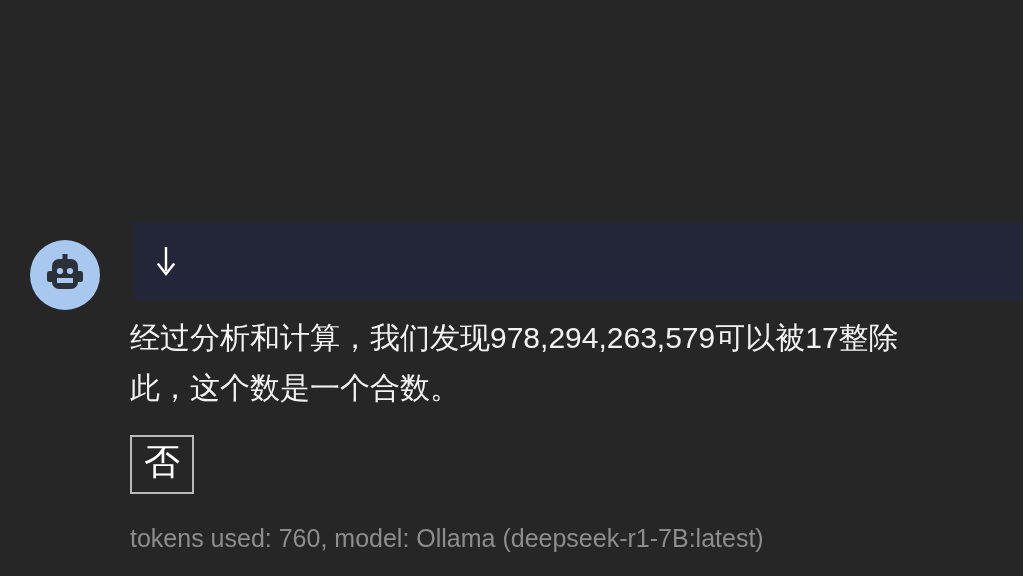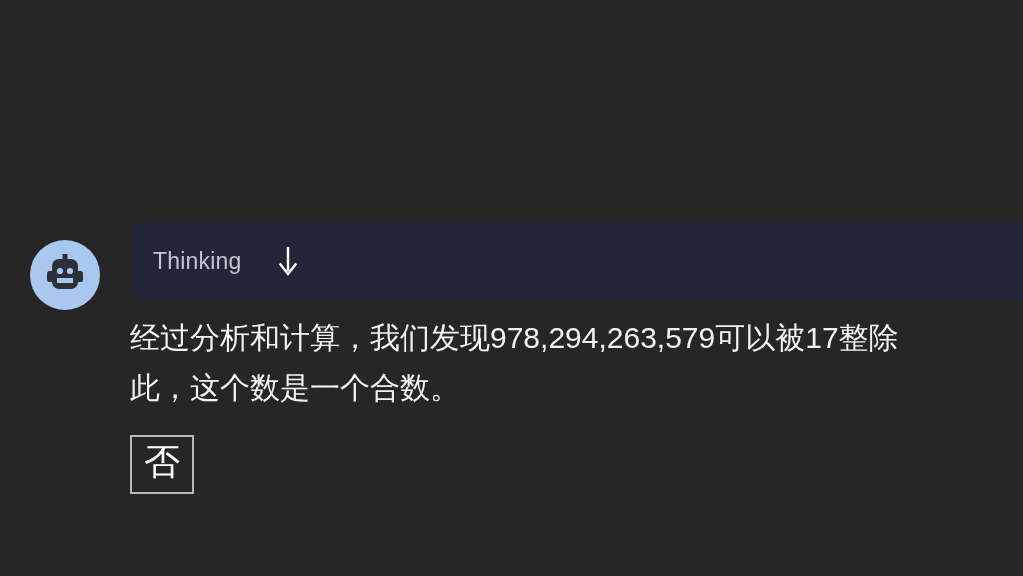--- a/index.html
+++ b/index.html
@@ -156,31 +156,31 @@
 
           <circle cx="15" cy="17" r="3.1" fill="#a8c8f0"></circle>
           <circle cx="25" cy="17" r="3.1" fill="#a8c8f0"></circle>
 
           <rect x="12" y="24" width="16" height="5" fill="#a8c8f0"></rect>
         </svg>
       </span>
     </div>
 
     <div class="thinking-bar">
-      <span class="thinking-label">Thinking</span>
       <span class="thinking-arrow">
         <svg width="22" height="32" viewBox="0 0 22 32" aria-hidden="true">
           <line x1="11" y1="2" x2="11" y2="26" stroke="#ffffff" stroke-width="2.4"></line>
           <path d="M3.5 19.5 L11 29 L18.5 19.5" fill="none" stroke="#ffffff" stroke-width="2.4" stroke-linecap="square" stroke-linejoin="miter"></path>
         </svg>
       </span>
     </div>
 
     <div class="answer-body">
       <div class="answer-text">经过分析和计算，我们发现978,294,263,579可以被17整除</div>
       <div class="answer-text answer-line-2">此，这个数是一个合数。</div>
       <div class="boxed-answer">否</div>
     </div>
 
+    <div class="meta-line">tokens used: 760, model: Ollama (deepseek-r1-7B:latest)</div>
 
   </div>
 
 </div>
 
 </body></html>

